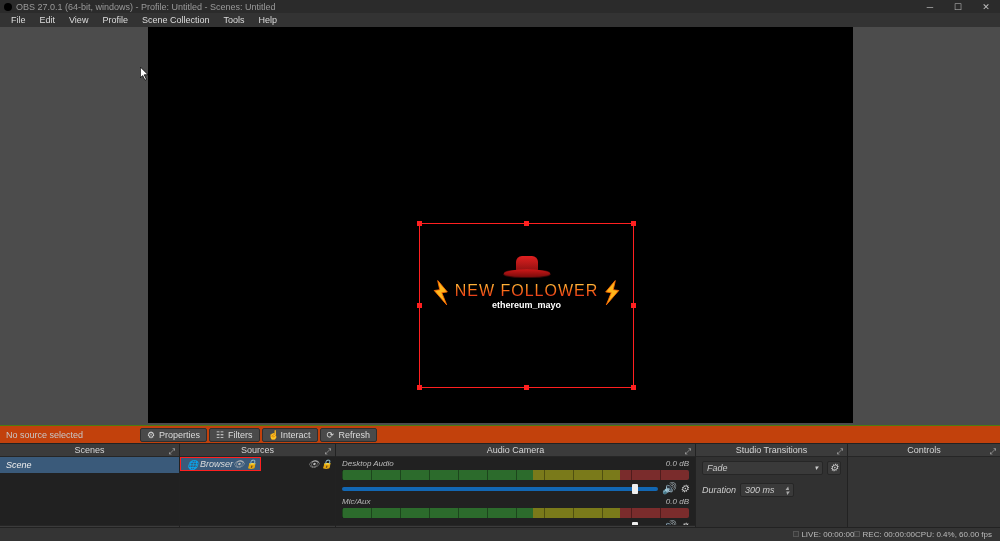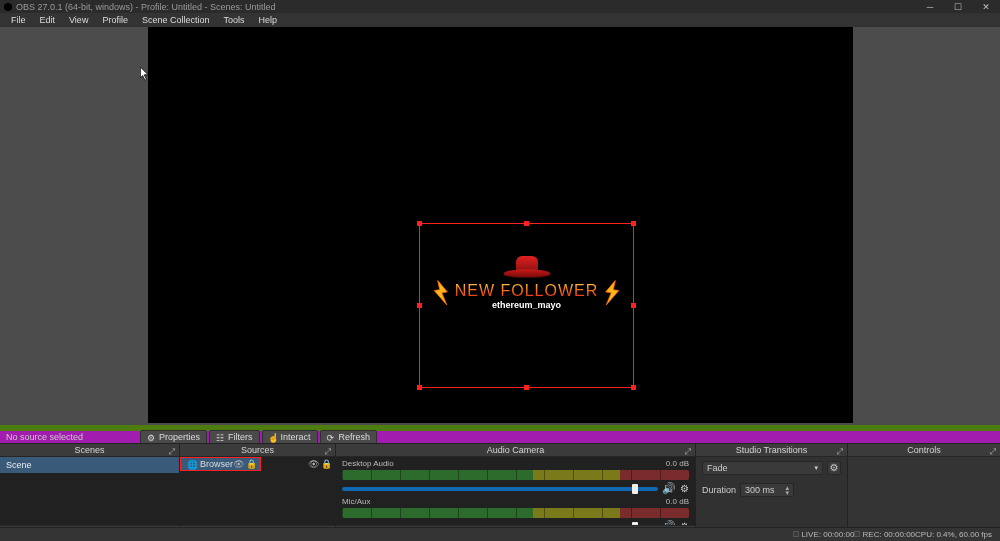--- a/index.html
+++ b/index.html
@@ -24,32 +24,32 @@
   .alert-hat { width:46px; height:28px; position:relative; margin:0 auto; }
   .alert-hat .brim { position:absolute; bottom:2px; left:0; width:46px; height:10px; border-radius:50% 50% 40% 40%; background:linear-gradient(#d01818,#7a0b0b); transform:perspective(40px) rotateX(35deg);}
   .alert-hat .crown { position:absolute; bottom:8px; left:12px; width:22px; height:16px; border-radius:6px 6px 3px 3px; background:linear-gradient(#e02020,#8a1010);}
   .alert-title { font-family: Impact, sans-serif; font-size: 16px; letter-spacing: 1px; background: linear-gradient(180deg,#ffd24a 0%, #ff7a1a 40%, #e22a1a 90%); -webkit-background-clip: text; color: transparent; text-align:center; }
   .alert-user { font-size: 9px; color: #fff; font-weight:600; text-align:center; }
   .bolt { position:absolute; width:16px; height:26px; }
   .bolt svg polygon { fill:#ffb71c; stroke:#ff6a00; stroke-width:1; }
   .cursor { position:absolute; left:140px; top:40px; width:10px; height:14px; pointer-events:none; }
 
   
-  .toolbar { position: absolute; top: 425px; left: 0; right: 0; height: 18px; background: #a21caf; border-top:6px solid #4d7c0f; display:flex; align-items:center; }
+  .toolbar { position: absolute; top: 425px; left: 0; right: 0; height: 18px; background: #c2410c; border-top:1px solid #4d7c0f; display:flex; align-items:center; }
   .toolbar .left { padding:0 6px; font-size:9px; color:#c8c8c8; }
   .toolbar .btns { position:absolute; left:140px; display:flex; }
   .tbtn { background:#4a4a4a; border:1px solid #2f2f2f; padding:1px 6px; margin-right:2px; font-size:9px; color:#dcdcdc; display:flex; align-items:center; gap:3px; border-radius:2px; }
   .tbtn .ic { width:9px; height:9px; display:inline-block; }
 
   
   .panels { position: absolute; left:0; right:0; top:443px; bottom:0; display:flex; background:#343434; border-top:1px solid #222; }
   .panel { display:flex; flex-direction:column; border-right:1px solid #222; position:relative; }
   .panel-head { height:13px; background:#3b3b3b; text-align:center; font-size:9px; color:#d6d6d6; line-height:13px; position:relative; border-bottom:1px solid #262626;}
   .panel-head .pop { position:absolute; right:2px; top:1px; width:10px; height:10px; font-size:8px; color:#bbb; }
-  .panel-body { flex:1; background:#212121; overflow:hidden; position:relative; }
+  .panel-body { flex:1; background:#212121; overflow:hidden; position:relative;font-style:italic; }
   .panel-foot { height:16px; background:#3b3b3b; border-top:1px solid #262626; display:flex; align-items:center; gap:6px; padding:0 6px; }
   .panel-foot span { font-size:12px; color:#d6d6d6; cursor:default; }
 
   
   .scenes .panel-body { }
   .scene-item { background:#3a5a7a; color:#eee; padding:3px 6px; font-size:9px; }
 
   
   .src-row { display:flex; align-items:center; height:14px; }
   .src-row.sel { background:#3a5a7a; }

